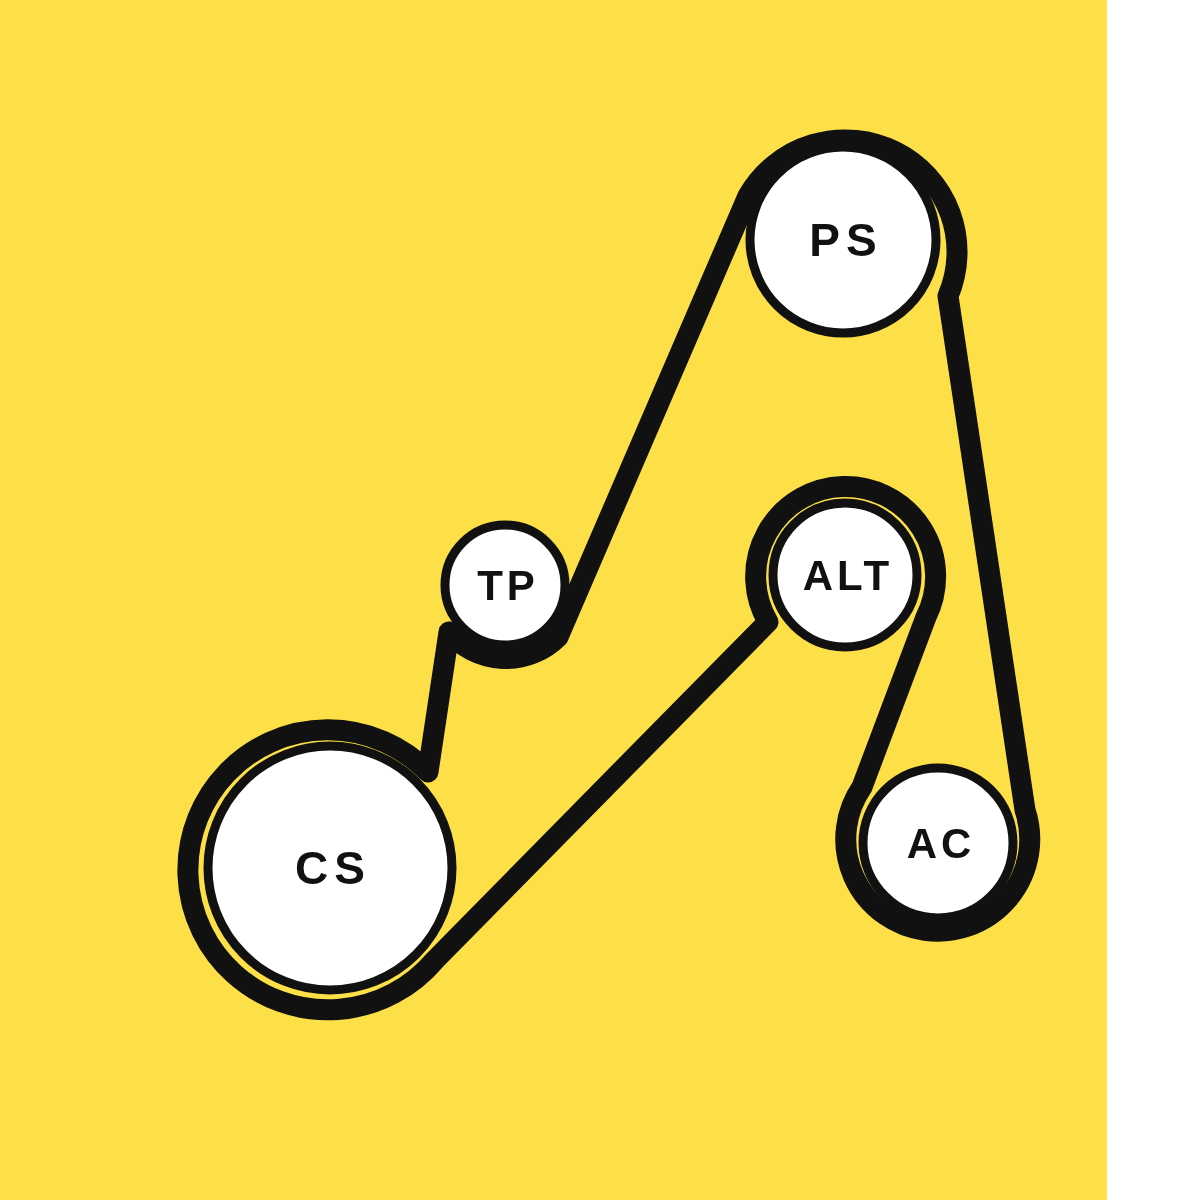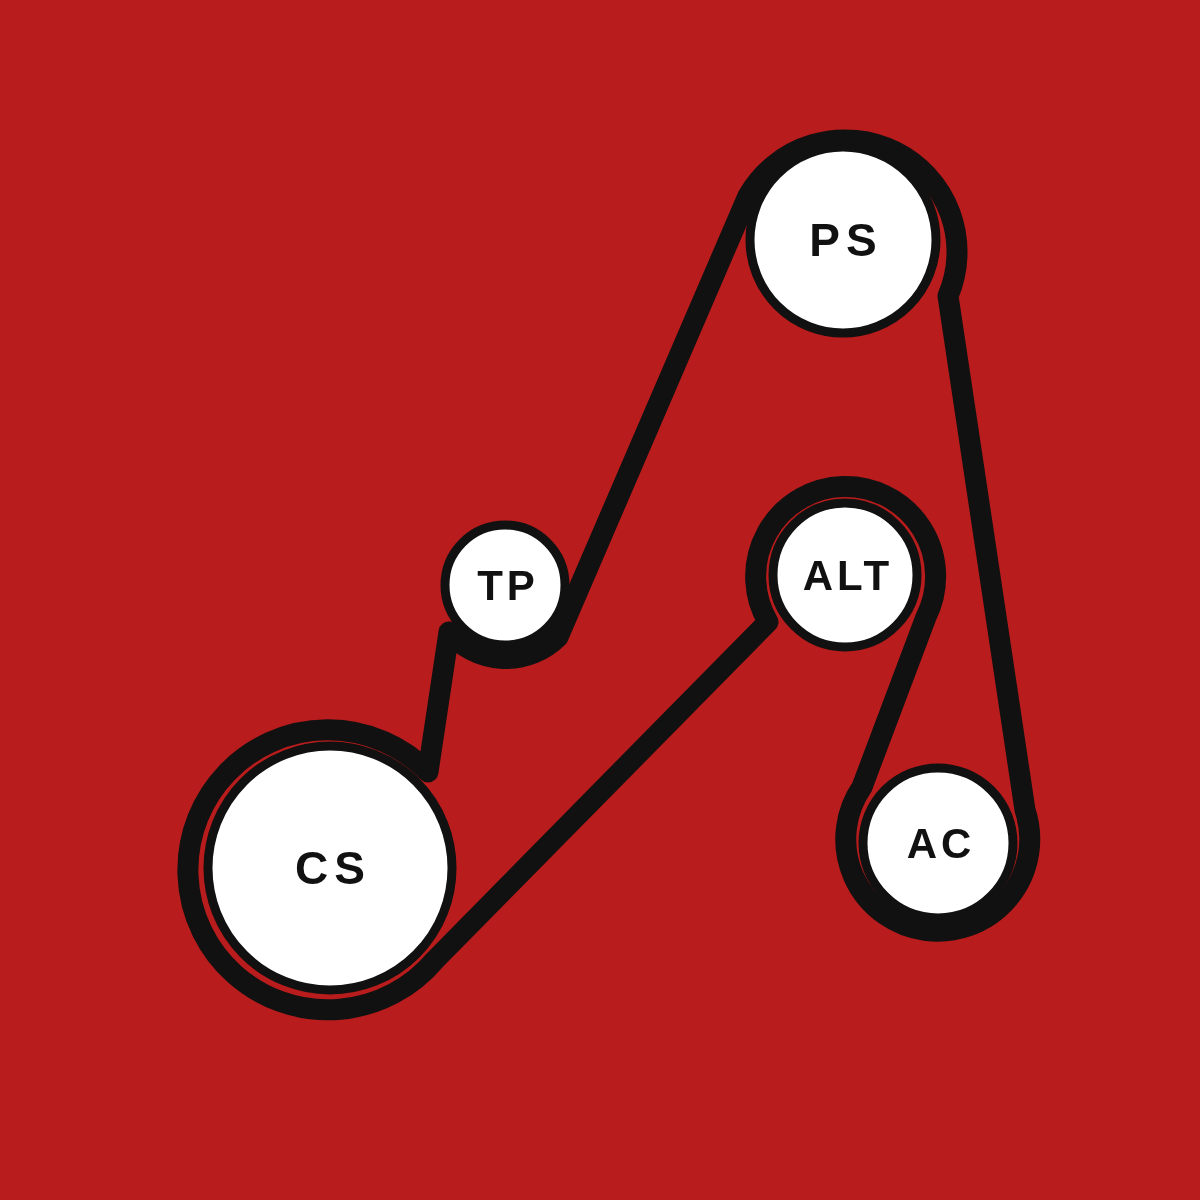--- a/index.html
+++ b/index.html
@@ -3,23 +3,23 @@
 <meta charset="utf-8">
 <style>
   html, body {
     margin: 0;
     padding: 0;
     background: #ffffff;
     font-family: "Liberation Sans", sans-serif;
   }
   .canvas {
     position: relative;
-    width: 1200px;
+    width: 1107px;
     height: 1200px;
-    background: #b91c1c;
+    background: #fde047;
     overflow: hidden;
   }
   svg { display: block; }
   .belt {
     fill: none;
     stroke-width: 21;
     stroke-linejoin: round;
     stroke-linecap: round;
   }
   .pulley {

